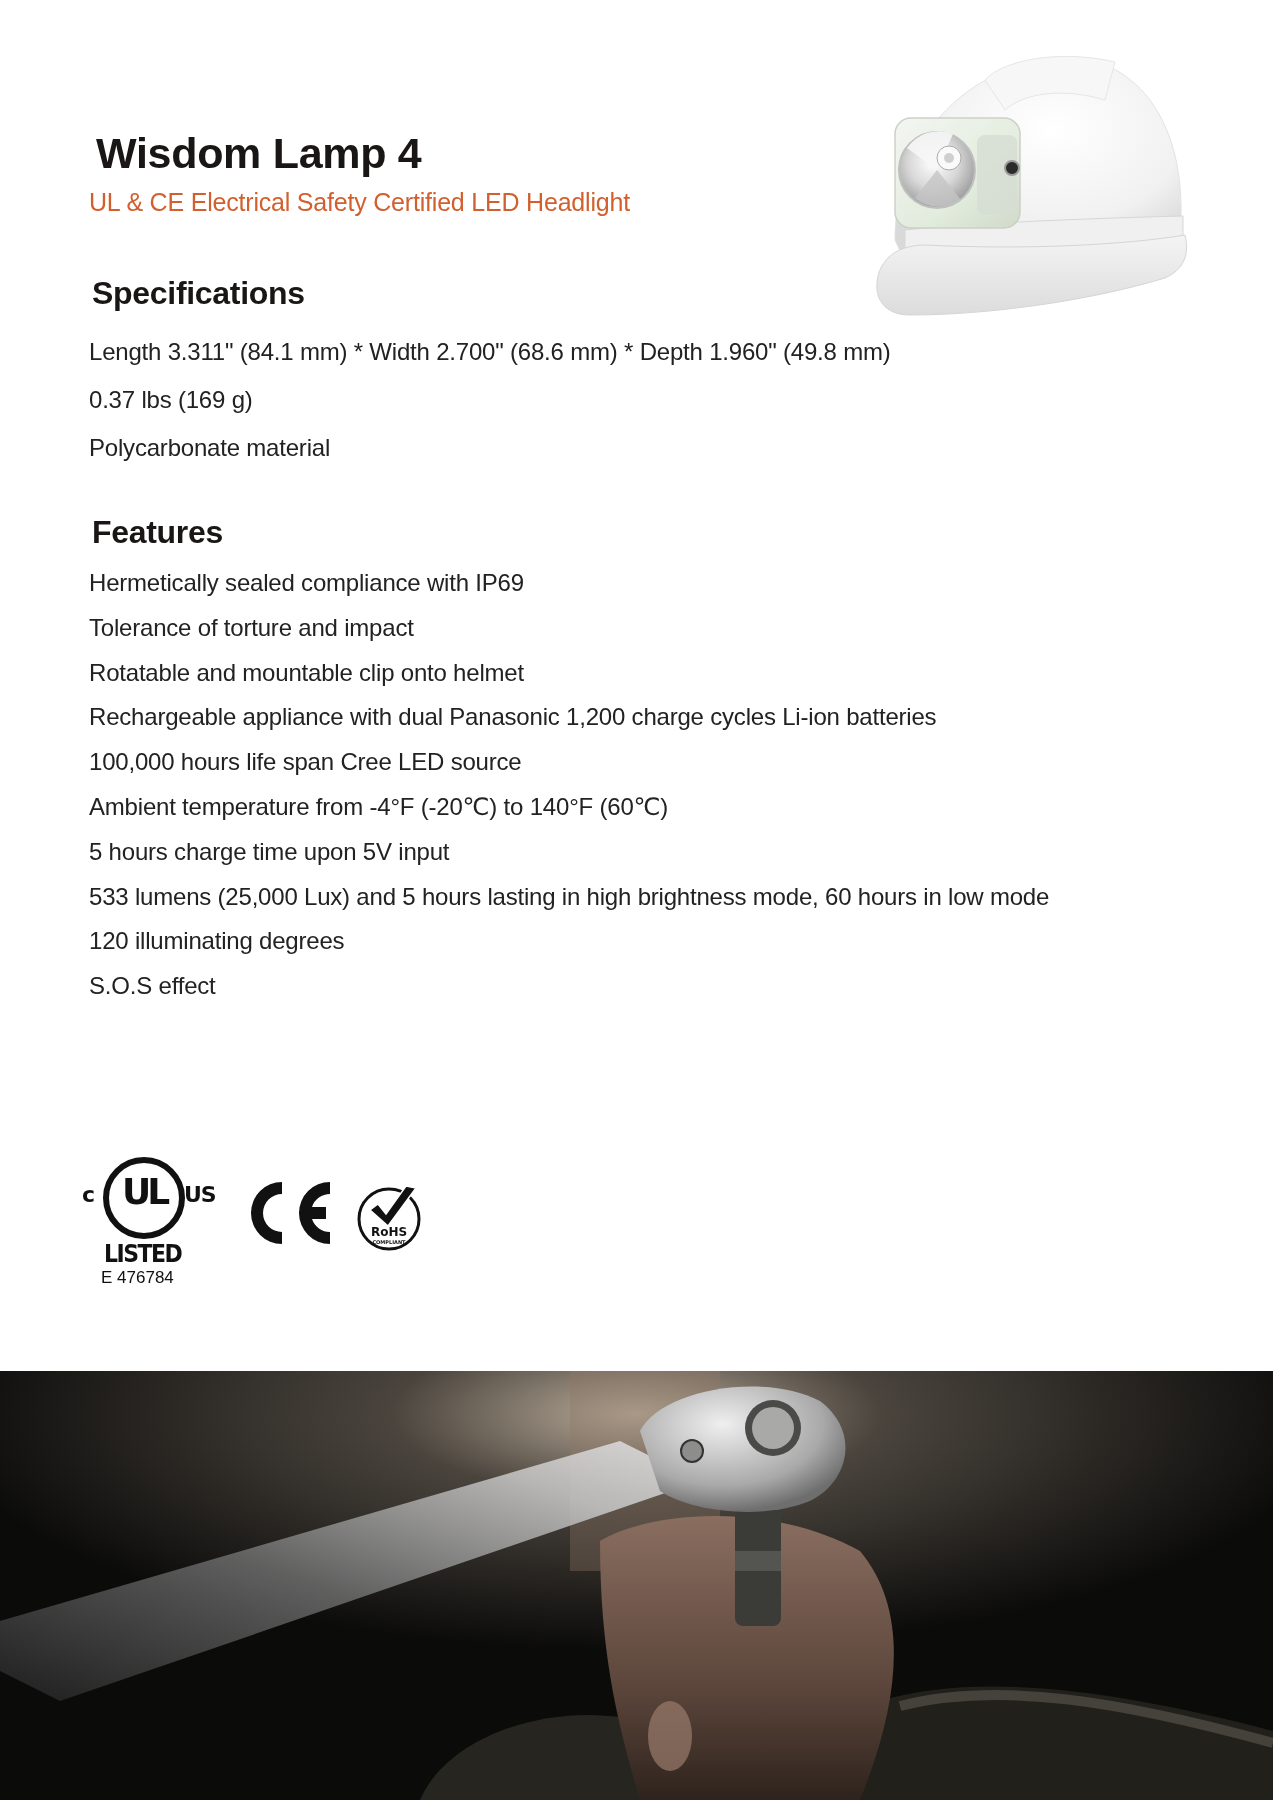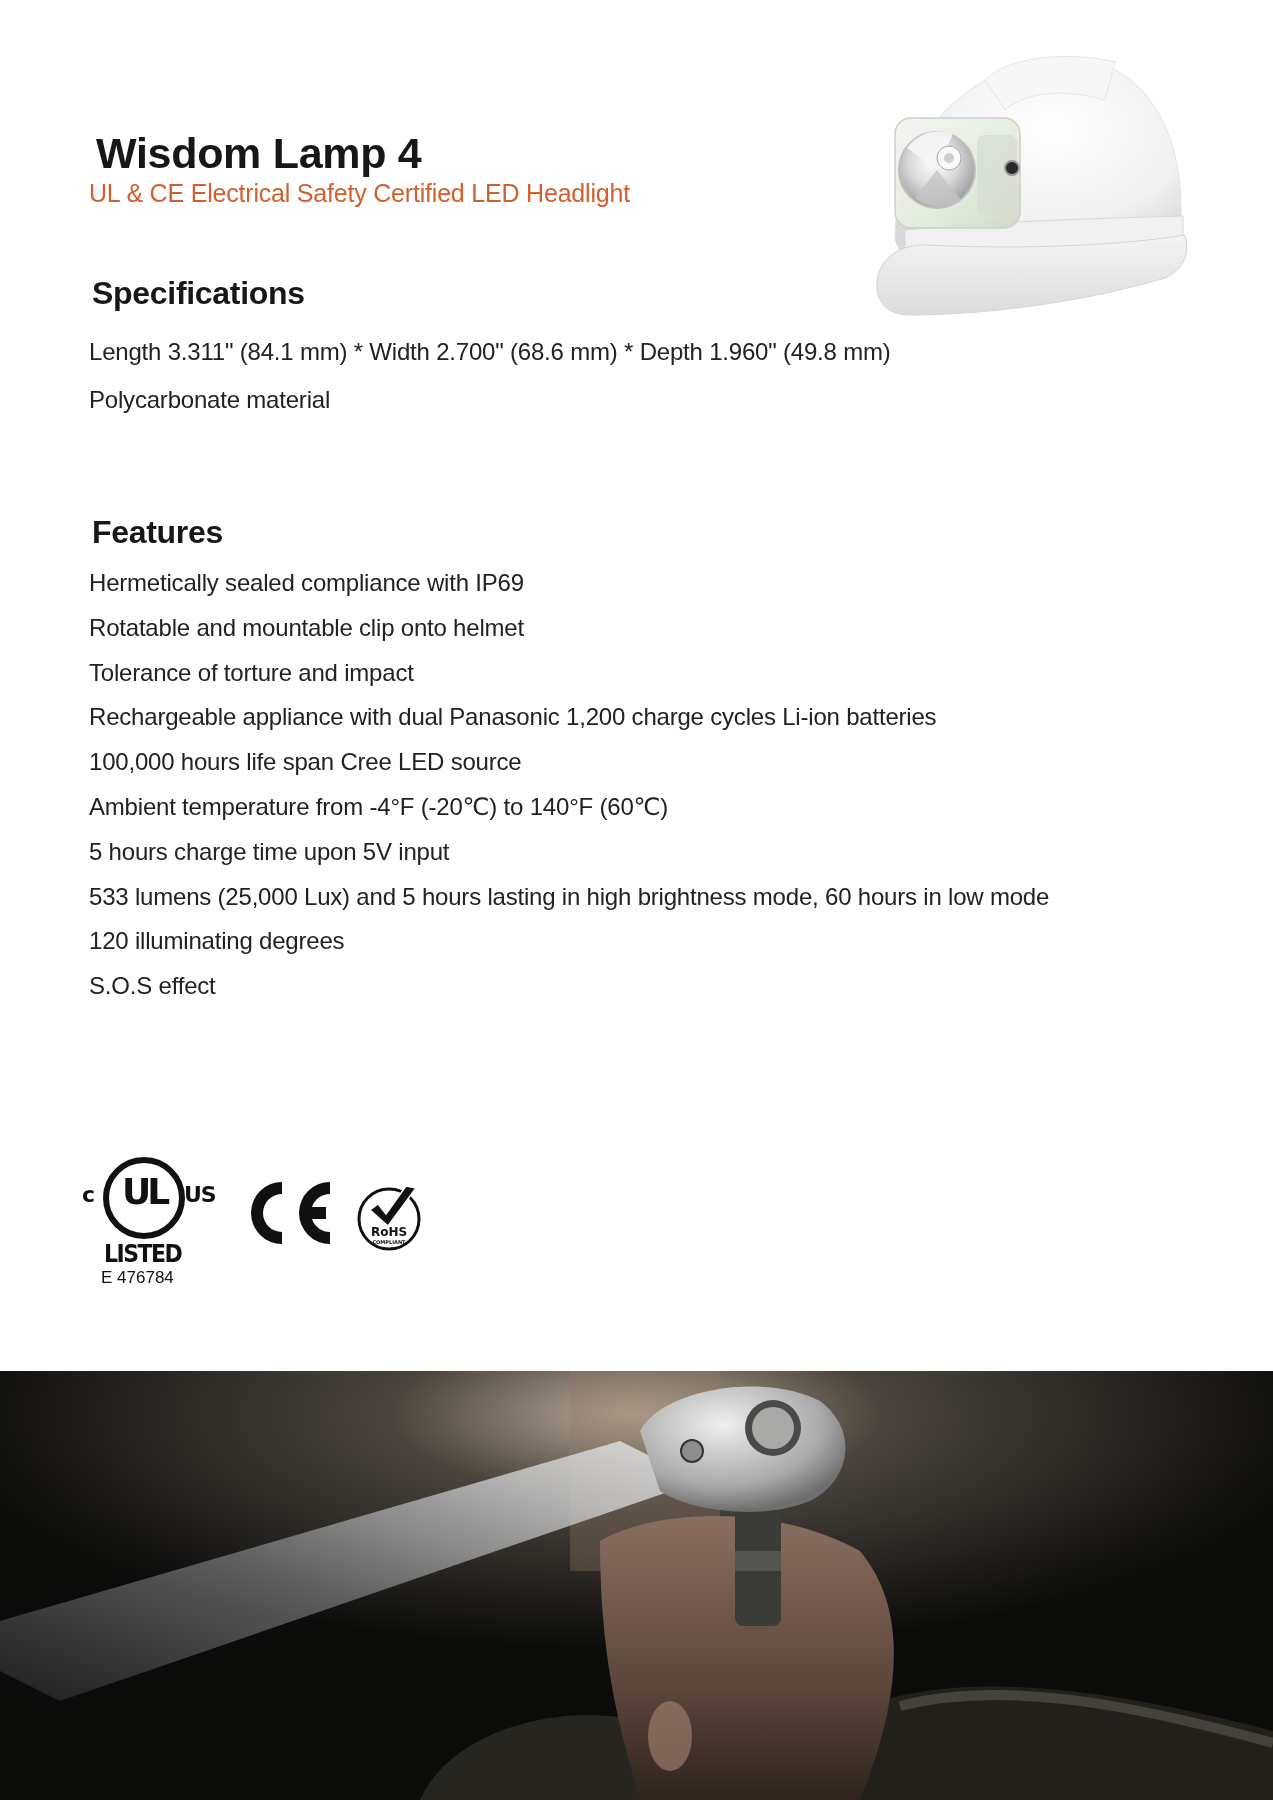--- a/index.html
+++ b/index.html
@@ -22,21 +22,21 @@
     margin: 8px;
     font-size: 43px;
     font-weight: bold;
     letter-spacing: -0.3px;
     color: #1a1616;
     line-height: 1.1;
   }
   .page-subtitle {
     position: absolute;
     left: 89px;
-    top: 180px;
+    top: 189px;
     margin: 0;
     font-size: 25px;
     font-weight: normal;
     color: #d2602e;
     letter-spacing: -0.2px;
     line-height: 1.1;
   }
   .section-heading {
     position: absolute;
     left: 88px;
@@ -197,28 +197,29 @@
     <circle cx="84" cy="118" r="12" fill="#fafafa" stroke="#aaa" stroke-width="1"></circle>
     <circle cx="84" cy="118" r="5" fill="#cfcfcf"></circle>
 
     <circle cx="147" cy="128" r="7" fill="#2b2b2b" stroke="#9a9a9a" stroke-width="2"></circle>
   </svg>
 </div>
 
 <h3 class="section-heading spec-heading">Specifications</h3>
 <ul class="line-list spec-list">
   <li>Length 3.311" (84.1 mm) * Width 2.700" (68.6 mm) * Depth 1.960" (49.8 mm)</li>
+  <li>0.37 lbs (169 g)</li>
   <li>Polycarbonate material</li>
 </ul>
 
 <h3 class="section-heading feat-heading">Features</h3>
 <ul class="line-list feat-list">
   <li>Hermetically sealed compliance with IP69</li>
+  <li>Tolerance of torture and impact</li>
   <li>Rotatable and mountable clip onto helmet</li>
-  <li>Tolerance of torture and impact</li>
   <li>Rechargeable appliance with dual Panasonic 1,200 charge cycles Li-ion batteries</li>
   <li>100,000 hours life span Cree LED source</li>
   <li>Ambient temperature from  -4°F (-20℃) to 140°F (60℃)</li>
   <li>5 hours charge time upon 5V input</li>
   <li>533 lumens (25,000 Lux) and 5 hours lasting in high brightness mode, 60 hours in low mode</li>
   <li>120 illuminating degrees</li>
   <li>S.O.S effect</li>
 </ul>
 
 <div class="cert-row">

